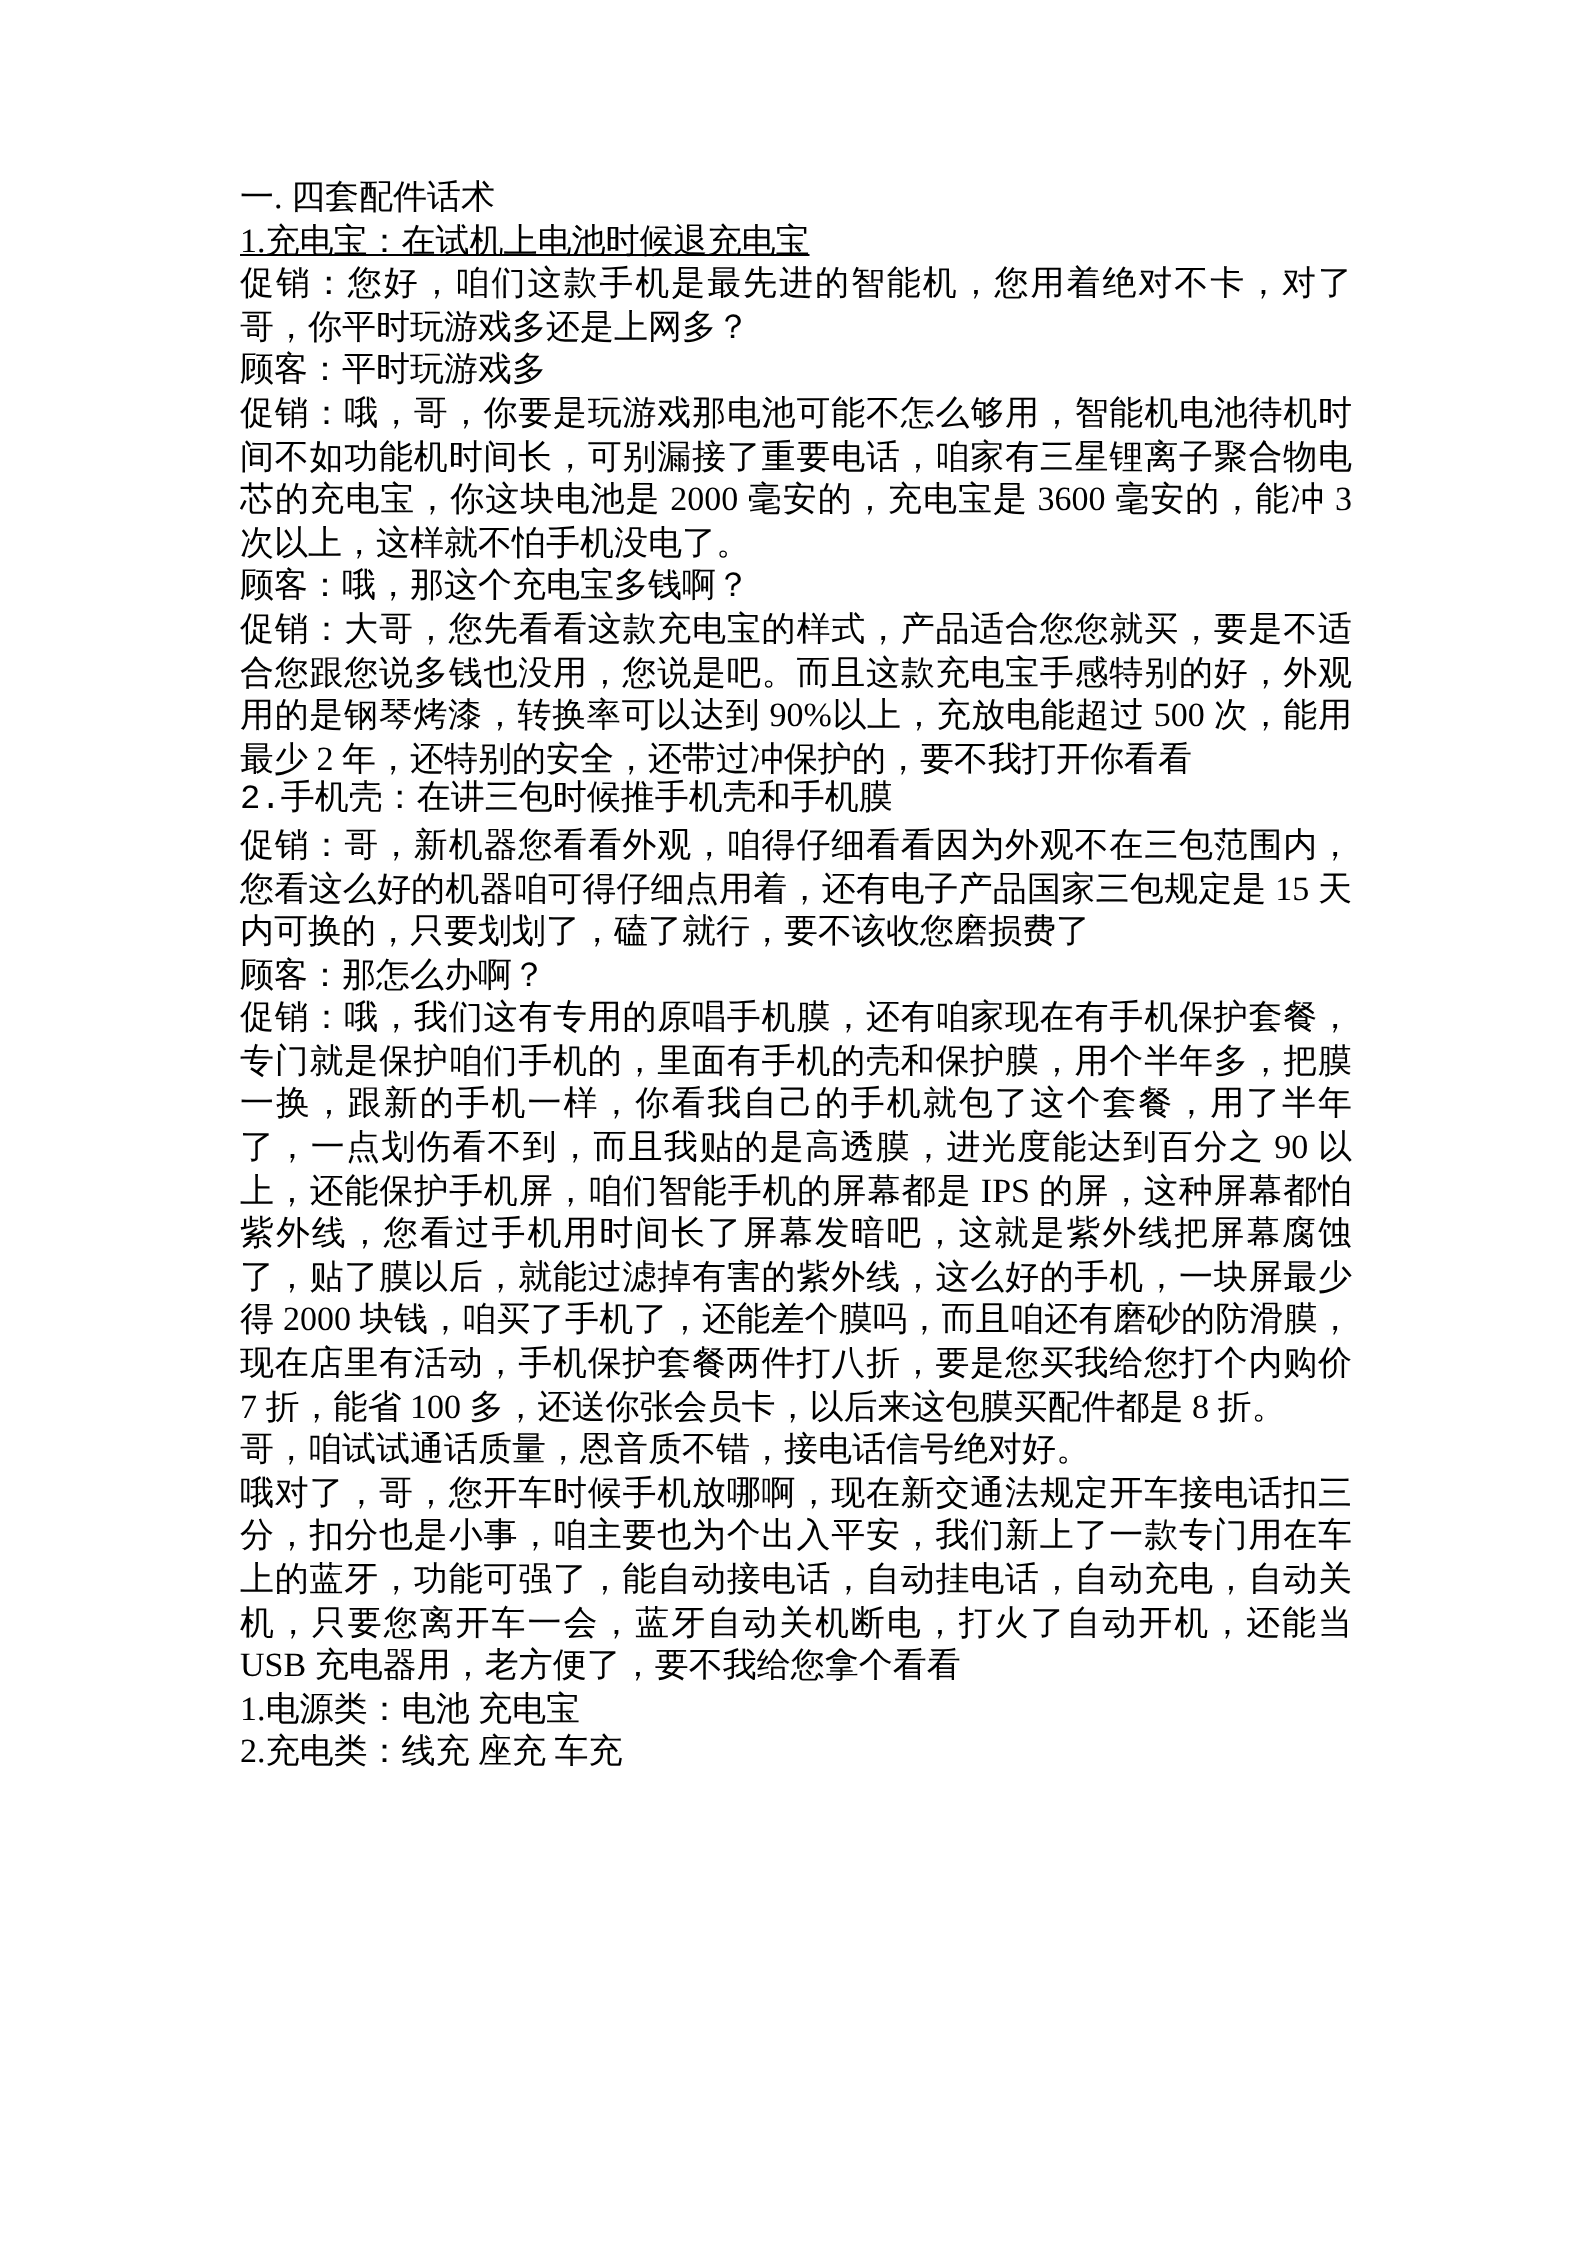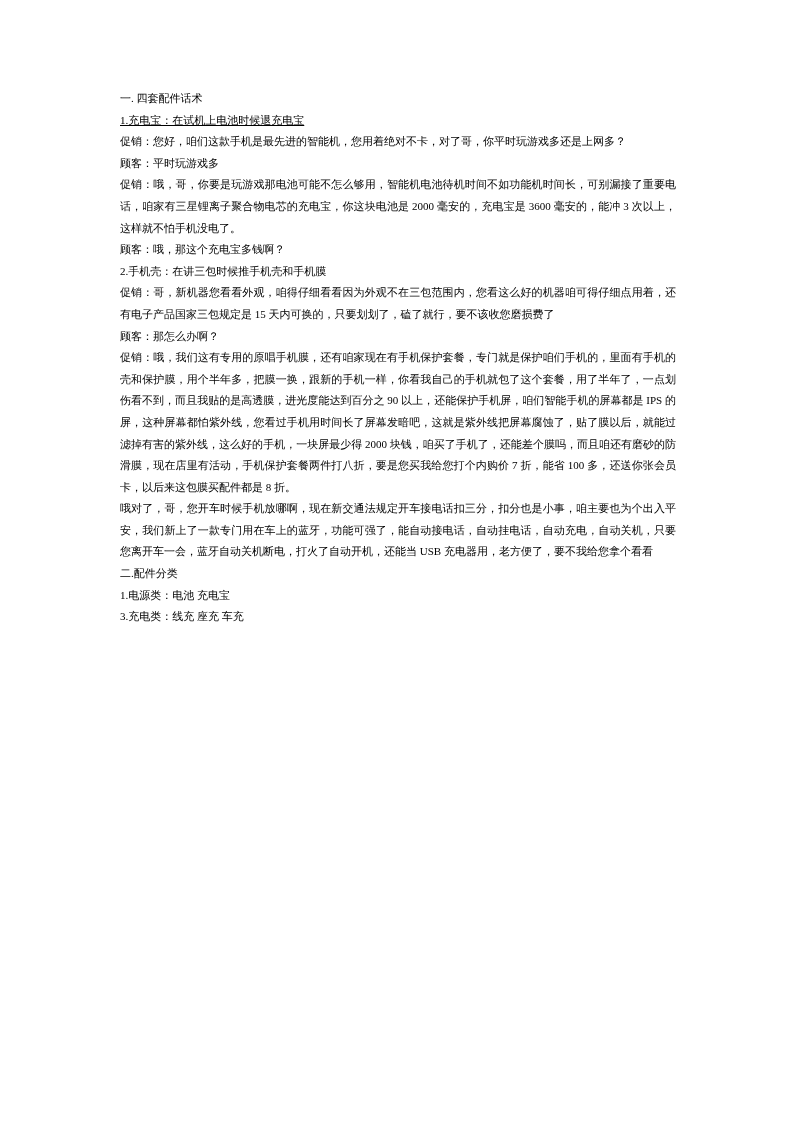--- a/index.html
+++ b/index.html
@@ -9,50 +9,51 @@
   }
   .page {
     position: relative;
     width: 794px;
     height: 1123px;
     background: #ffffff;
     box-sizing: border-box;
     padding: 88px 118px 0 120px;
     overflow: hidden;
     font-family: "Liberation Serif", "DejaVu Serif", serif;
-    font-size: 11px;
+    font-size: 17px;
     line-height: 21.6px;
     color: #000000;
   }
   .page p {
     margin: 0;
     text-align: justify;
   }
-  .gap1 { margin-top: 22px; }   
+  .gap1 { margin-top: 22px; font-family: Liberation Mono, monospace; }   
   .gap2 { margin-top: 24px; text-decoration: underline; }   
   .gapbig { margin-top: 64px; } 
   .gaps { margin-top: 5px; }    
 </style>
 </head>
 <body>
 
 <div class="page">
 
   <p>一. 四套配件话术</p>
 
   <p class="gap2">1.充电宝：在试机上电池时候退充电宝</p>
   <p>促销：您好，咱们这款手机是最先进的智能机，您用着绝对不卡，对了哥，你平时玩游戏多还是上网多？</p>
   <p>顾客：平时玩游戏多</p>
   <p>促销：哦，哥，你要是玩游戏那电池可能不怎么够用，智能机电池待机时间不如功能机时间长，可别漏接了重要电话，咱家有三星锂离子聚合物电芯的充电宝，你这块电池是 2000 毫安的，充电宝是 3600 毫安的，能冲 3 次以上，这样就不怕手机没电了。</p>
   <p>顾客：哦，那这个充电宝多钱啊？</p>
+  <p>促销：大哥，您先看看这款充电宝的样式，产品适合您您就买，要是不适合您跟您说多钱也没用，您说是吧。而且这款充电宝手感特别的好，外观用的是钢琴烤漆，转换率可以达到 90%以上，充放电能超过 500 次，能用最少 2 年，还特别的安全，还带过冲保护的，要不我打开你看看</p>
 
   <p class="gap1">2.手机壳：在讲三包时候推手机壳和手机膜</p>
   <p>促销：哥，新机器您看看外观，咱得仔细看看因为外观不在三包范围内，您看这么好的机器咱可得仔细点用着，还有电子产品国家三包规定是 15 天内可换的，只要划划了，磕了就行，要不该收您磨损费了</p>
   <p class="gaps">顾客：那怎么办啊？</p>
   <p class="gaps">促销：哦，我们这有专用的原唱手机膜，还有咱家现在有手机保护套餐，专门就是保护咱们手机的，里面有手机的壳和保护膜，用个半年多，把膜一换，跟新的手机一样，你看我自己的手机就包了这个套餐，用了半年了，一点划伤看不到，而且我贴的是高透膜，进光度能达到百分之 90 以上，还能保护手机屏，咱们智能手机的屏幕都是 IPS 的屏，这种屏幕都怕紫外线，您看过手机用时间长了屏幕发暗吧，这就是紫外线把屏幕腐蚀了，贴了膜以后，就能过滤掉有害的紫外线，这么好的手机，一块屏最少得 2000 块钱，咱买了手机了，还能差个膜吗，而且咱还有磨砂的防滑膜，现在店里有活动，手机保护套餐两件打八折，要是您买我给您打个内购价 7 折，能省 100 多，还送你张会员卡，以后来这包膜买配件都是 8 折。</p>
 
+  <p>哥，咱试试通话质量，恩音质不错，接电话信号绝对好。</p>
   <p>哦对了，哥，您开车时候手机放哪啊，现在新交通法规定开车接电话扣三分，扣分也是小事，咱主要也为个出入平安，我们新上了一款专门用在车上的蓝牙，功能可强了，能自动接电话，自动挂电话，自动充电，自动关机，只要您离开车一会，蓝牙自动关机断电，打火了自动开机，还能当 USB 充电器用，老方便了，要不我给您拿个看看</p>
 
-  <p class="gapbig">二.配件分类</p>
   <p>1.电源类：电池 充电宝</p>
-  <p>3.充电类：线充 座充 车充</p>
+  <p>2.充电类：线充 座充 车充</p>
 
 </div>
 
 </body></html>

